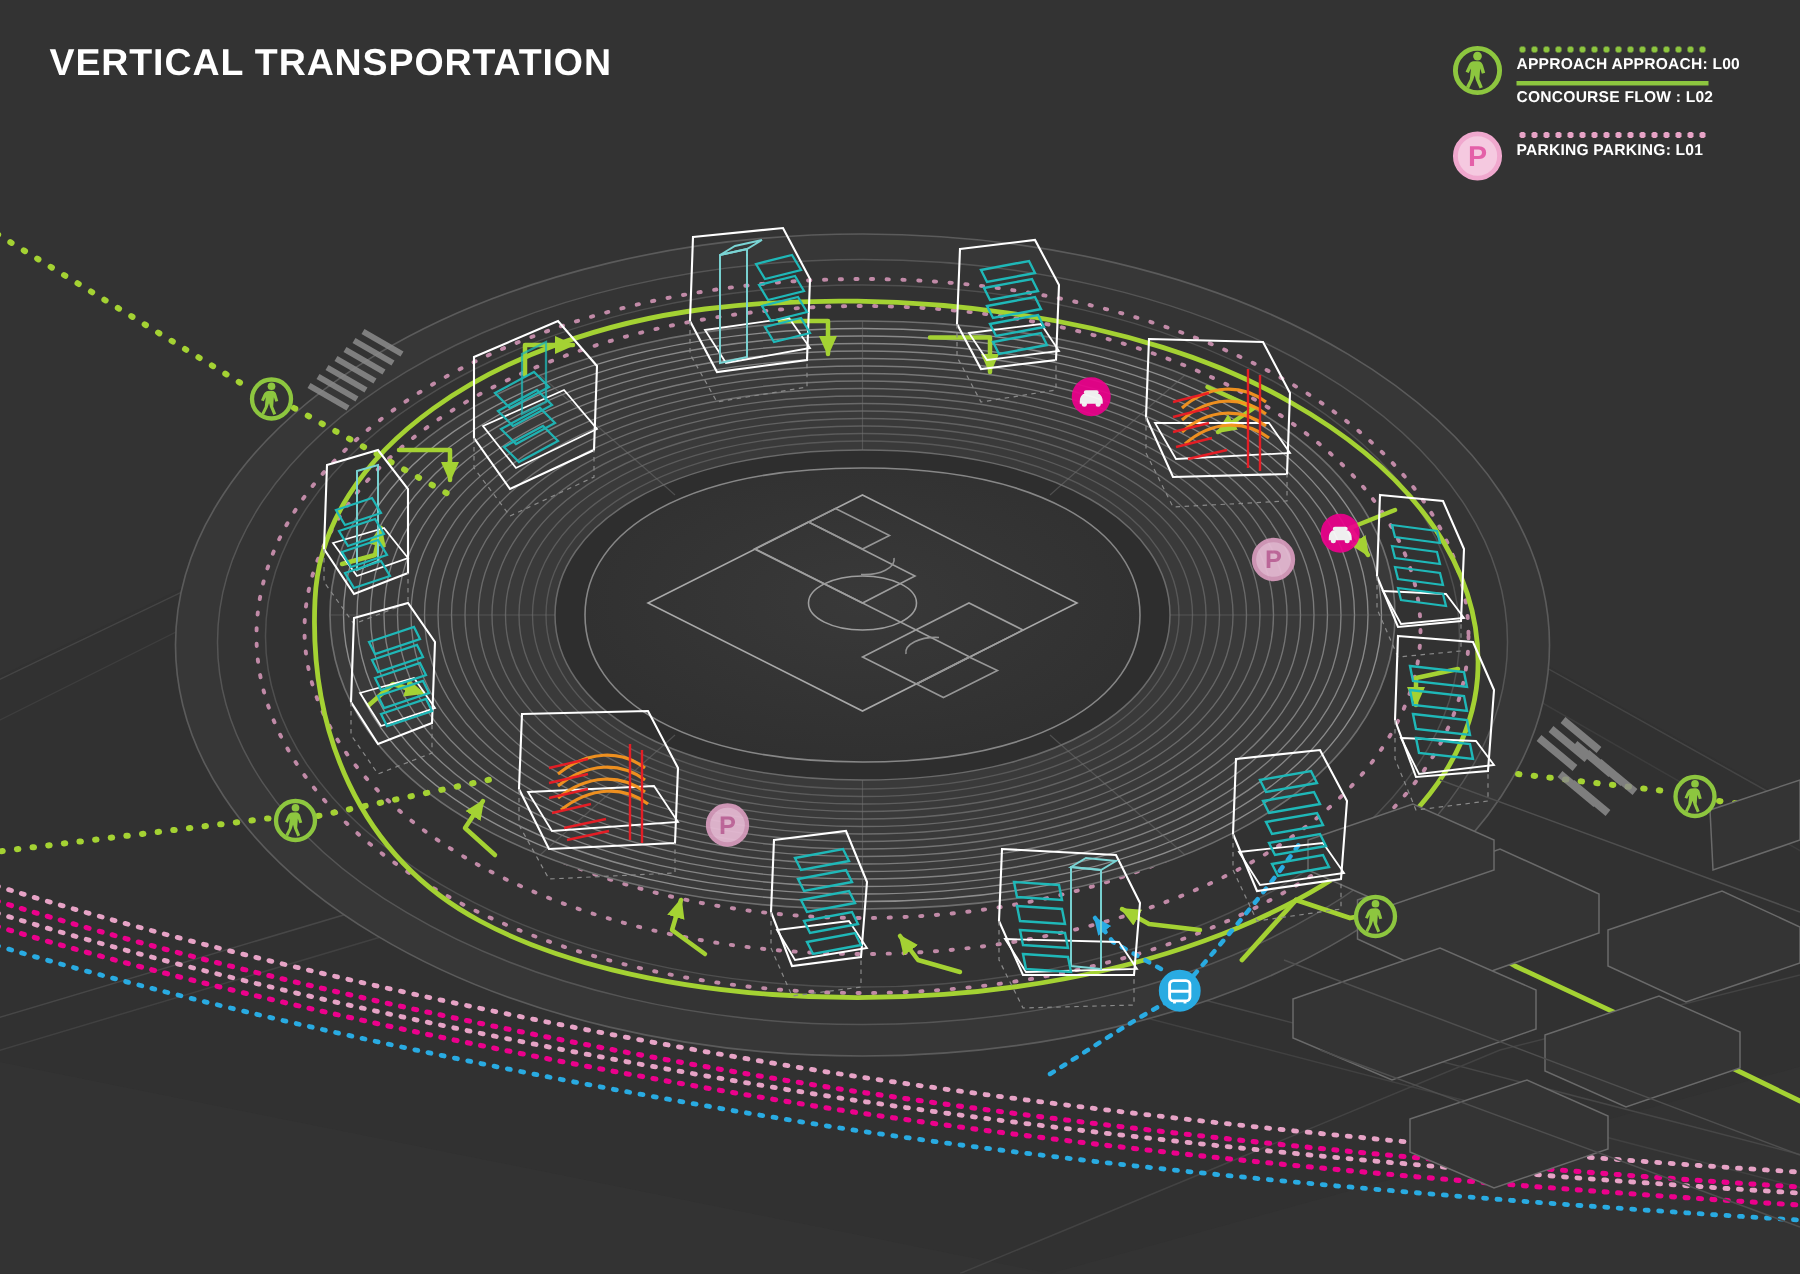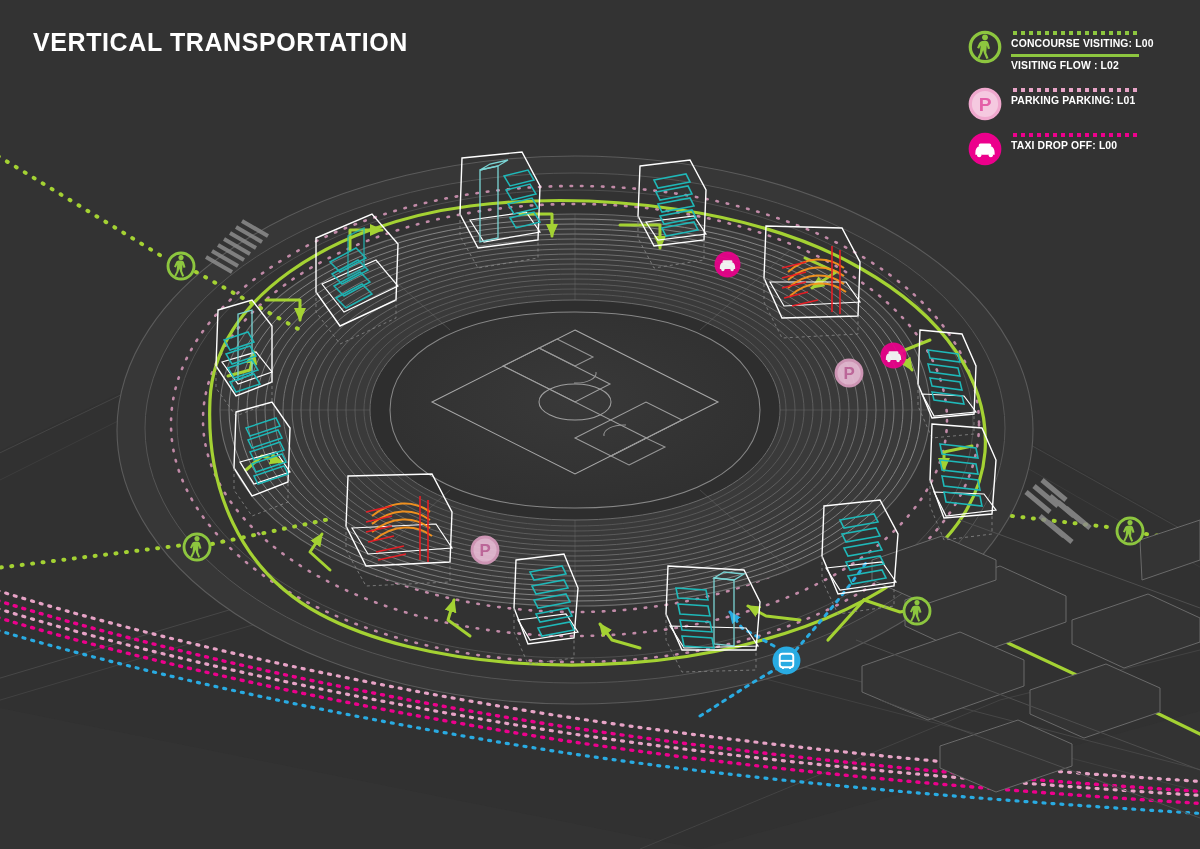--- a/index.html
+++ b/index.html
@@ -522,47 +522,32 @@
       <div class="leg-row">
         <div class="leg-ico"><svg viewBox="0 0 24 24" width="34" height="34">
             <circle cx="12" cy="12" r="10.4" fill="#333333" stroke="#8DC63F" stroke-width="2.3"></circle>
             <g fill="#8DC63F">
               <circle cx="12" cy="5.2" r="2.05"></circle>
               <path d="M12.1 7.6 c1.5 0 2.2 .9 2.5 2.1 l1.0 3.3 -1.55 .5 -.8 -2.5 -.35 5.0 1.6 3.9 -1.5 .62 -1.75 -4.1 -.55 -2.2 -.75 2.3 -1.9 3.9 -1.45 -.72 1.8 -3.6 .55 -5.1 -1.1 2.2 -1.45 -.6 1.35 -3.0 c .55 -1.25 1.5 -1.9 2.35 -1.9 z"></path>
             </g>
           </svg></div>
         <div class="leg-body">
           <div class="leg-line dotted" style="color: rgb(141, 198, 63);"></div>
-          <div class="leg-txt">CONCOURSE VISITING: L00</div>
+          <div class="leg-txt">APPROACH APPROACH: L00</div>
           <div class="leg-line solid" style="color: rgb(141, 198, 63); background: rgb(141, 198, 63);"></div>
-          <div class="leg-txt">VISITING FLOW : L02</div>
+          <div class="leg-txt">CONCOURSE FLOW : L02</div>
         </div>
       </div>
       <div class="leg-row">
         <div class="leg-ico"><svg viewBox="0 0 24 24" width="34" height="34">
             <circle cx="12" cy="12" r="10.4" fill="#F5C9E0" stroke="#F0A8CE" stroke-width="2.3"></circle>
             <g>
               <text x="12" y="16.6" text-anchor="middle" font-family="&quot;Liberation Sans&quot;,sans-serif" font-size="13.5" font-weight="bold" fill="#E45FA8">P</text>
             </g>
           </svg></div>
         <div class="leg-body">
           <div class="leg-line dotted" style="color: rgb(231, 163, 198);"></div>
           <div class="leg-txt">PARKING PARKING: L01</div>
         </div>
       </div>
-      <div class="leg-row">
-        <div class="leg-ico"><svg viewBox="0 0 24 24" width="34" height="34">
-            <circle cx="12" cy="12" r="10.4" fill="#EC008C" stroke="#EC008C" stroke-width="2.3"></circle>
-            <g fill="#FFFFFF">
-              <path d="M5.2 14.6 c0-2.0 .9-3.6 2.0-4.3 h9.6 c1.1 .7 2.0 2.3 2.0 4.3 v1.5 h-13.6 z"></path>
-              <rect x="7.6" y="8.2" width="8.8" height="2.5" rx="1.2"></rect>
-              <circle cx="7.9" cy="16.4" r="1.5"></circle>
-              <circle cx="16.1" cy="16.4" r="1.5"></circle>
-            </g>
-          </svg></div>
-        <div class="leg-body">
-          <div class="leg-line dotted" style="color: rgb(236, 0, 140);"></div>
-          <div class="leg-txt">TAXI DROP OFF: L00</div>
-        </div>
-      </div>
     </div>
 
 </div>
 
 </body></html>

